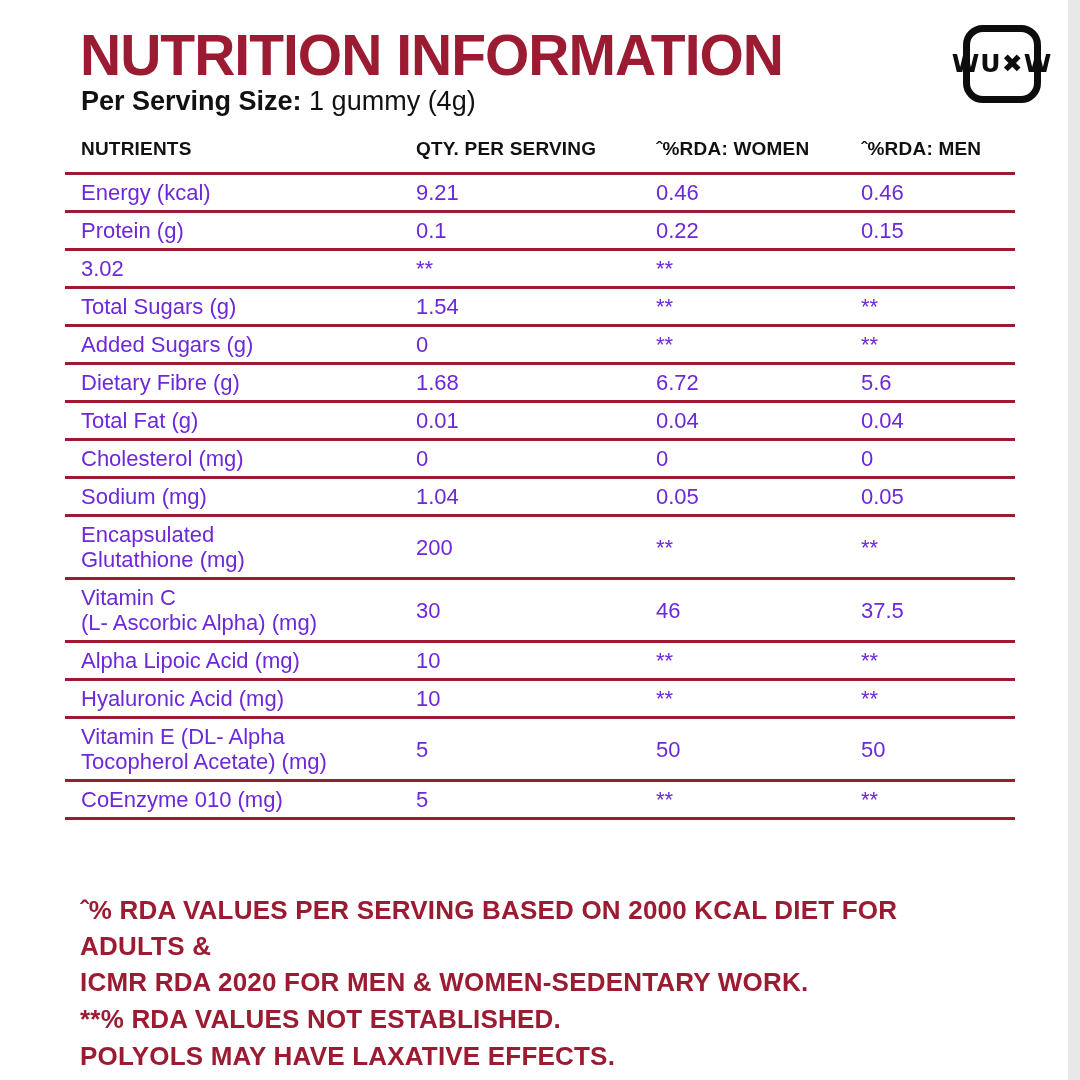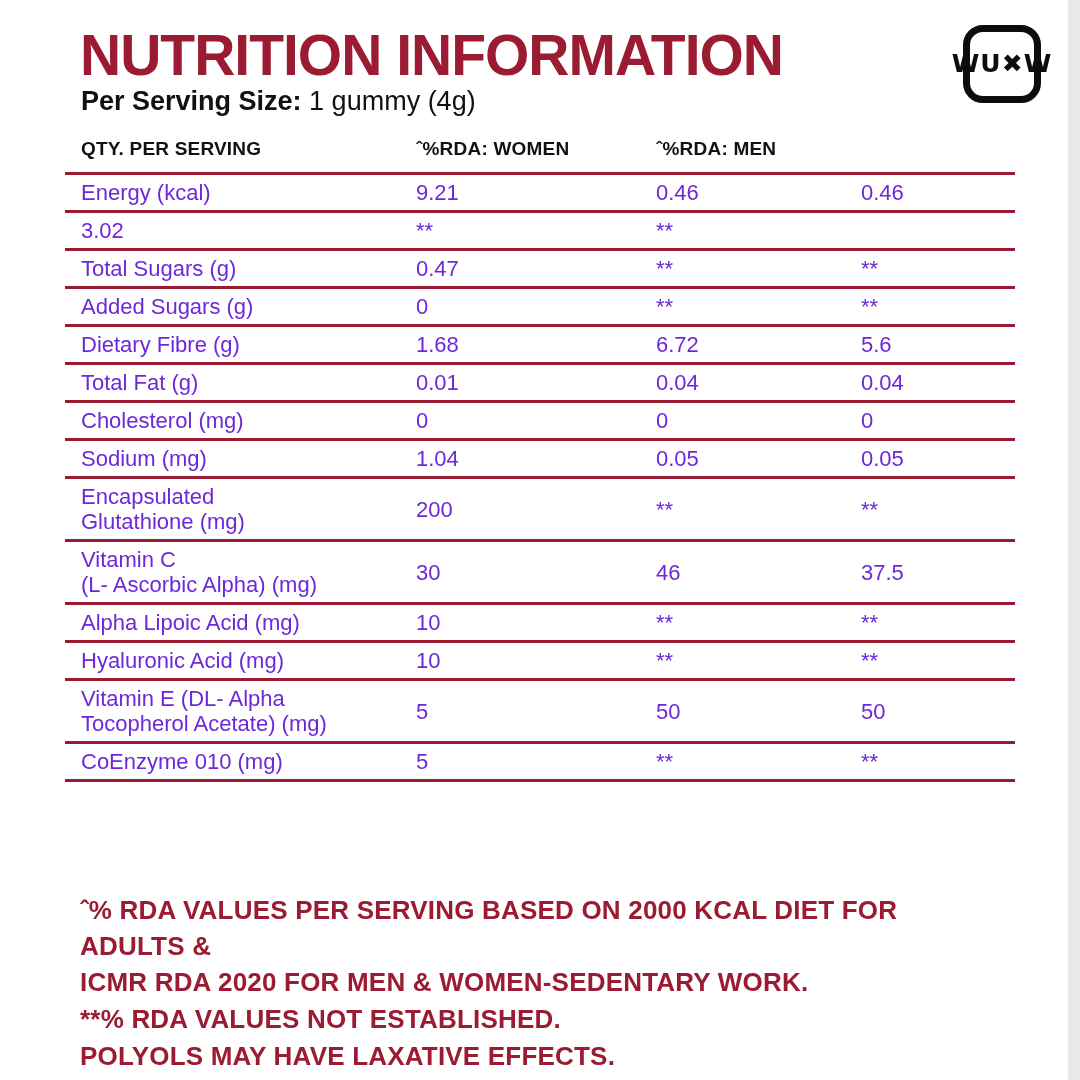--- a/index.html
+++ b/index.html
@@ -72,42 +72,49 @@
     <span class="lbl">Per Serving Size:</span><span class="val"> 1 gummy (4g)</span>
   </div>
 
   <div class="logo">
     <span>WU</span>
     <span>✖W</span>
   </div>
 
   <div class="table-wrap">
     <div class="thead">
+      <div>NUTRIENTS</div>
       <div>QTY. PER SERVING</div>
       <div>ˆ%RDA: WOMEN</div>
       <div>ˆ%RDA: MEN</div>
     </div>
     <div>
     <div class="trow">
       <div class="c-nutrient">Energy (kcal)</div>
       <div class="c-qty">9.21</div>
       <div class="c-women">0.46</div>
       <div class="c-men">0.46</div>
     </div>
 
+    <div class="trow">
+      <div class="c-nutrient">Protein (g)</div>
+      <div class="c-qty">0.1</div>
+      <div class="c-women">0.22</div>
+      <div class="c-men">0.15</div>
+    </div>
 
     <div class="trow">
       <div class="c-qty">3.02</div>
       <div class="c-women">**</div>
       <div class="c-men">**</div>
     </div>
 
     <div class="trow">
       <div class="c-nutrient">Total Sugars (g)</div>
-      <div class="c-qty">0.47</div>
+      <div class="c-qty">1.54</div>
       <div class="c-women">**</div>
       <div class="c-men">**</div>
     </div>
 
     <div class="trow">
       <div class="c-nutrient">Added Sugars (g)</div>
       <div class="c-qty">0</div>
       <div class="c-women">**</div>
       <div class="c-men">**</div>
     </div>

